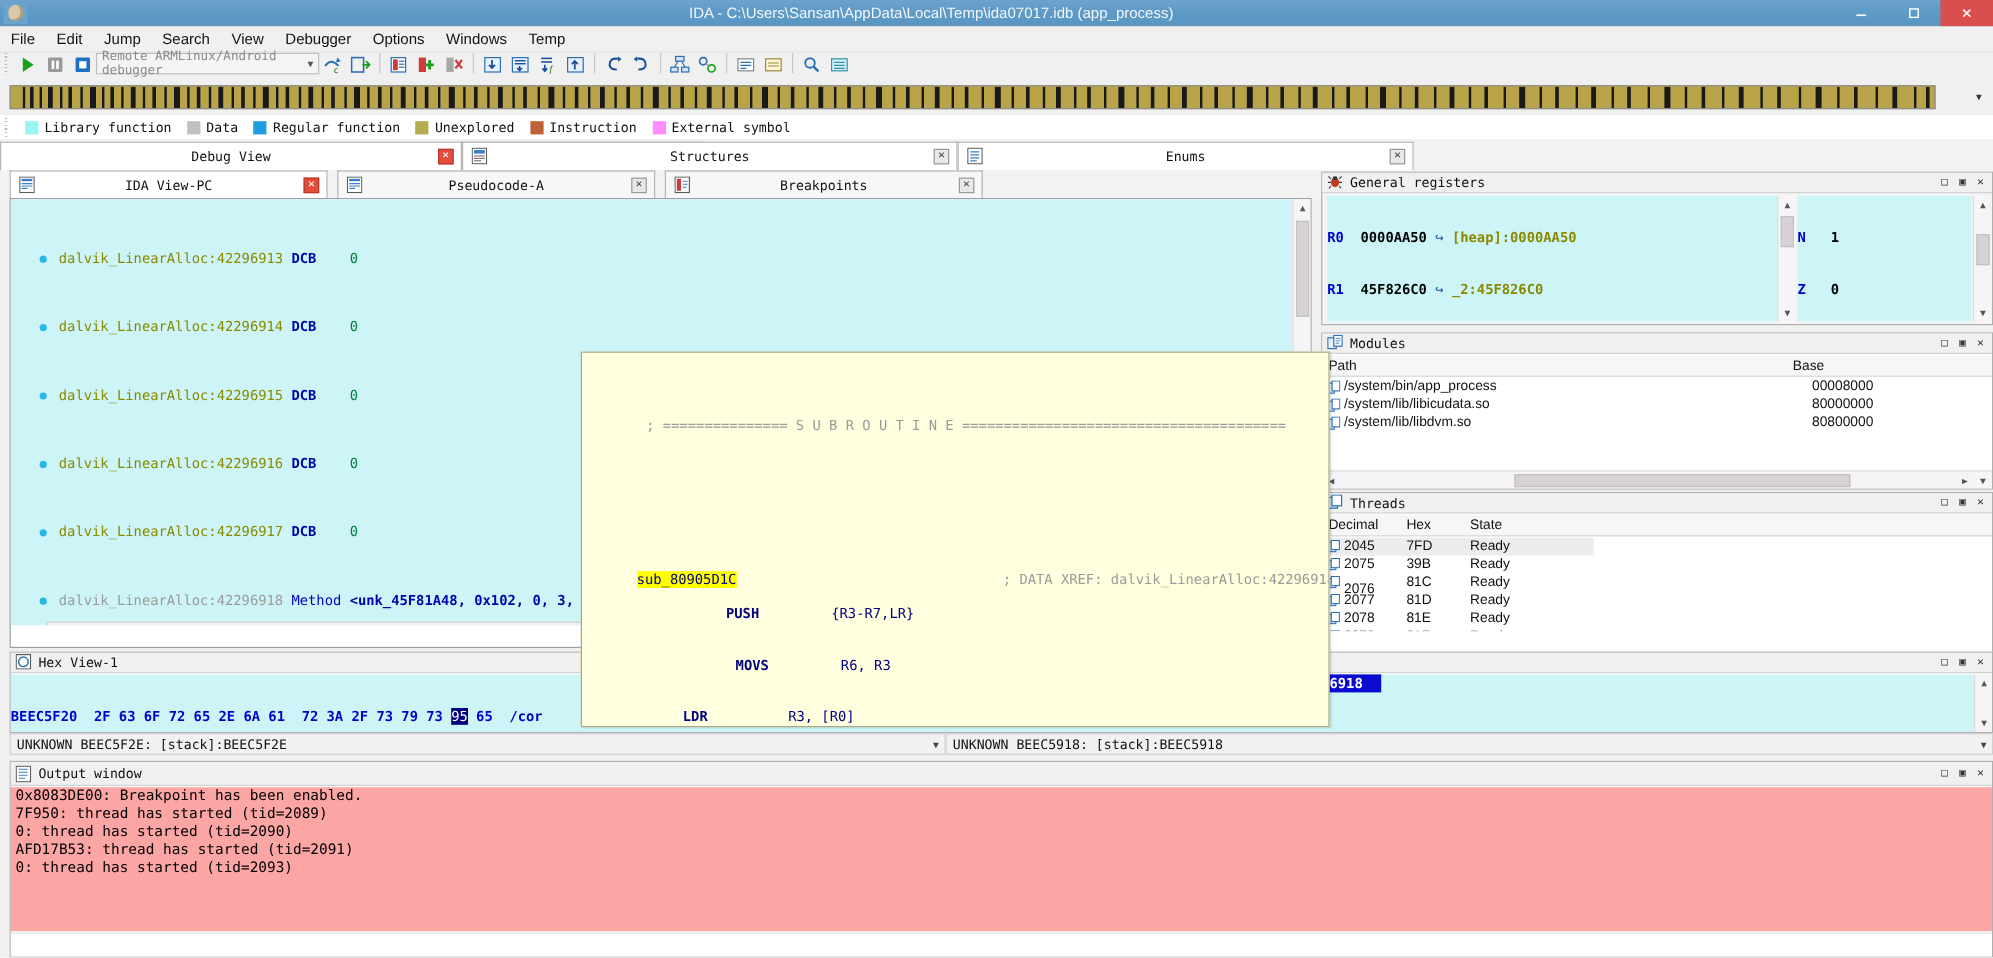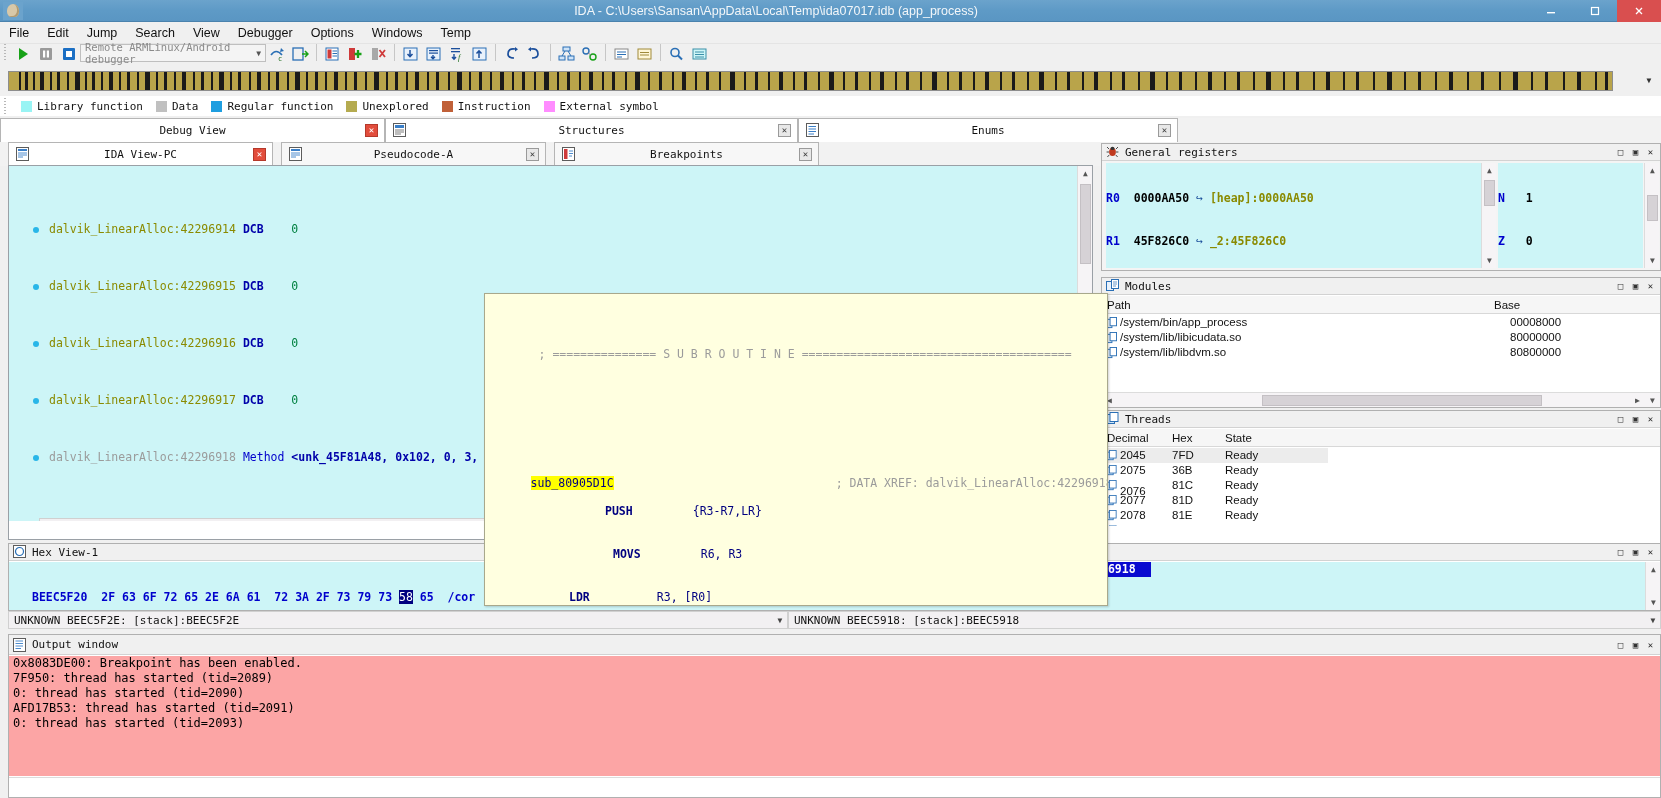--- a/index.html
+++ b/index.html
@@ -189,21 +189,21 @@
     display:flex; align-items:center; padding-left:5px;
     font-family:"DejaVu Sans Mono", monospace; font-size:11px; color:#111;
   }
   .statusstrip .dd{ margin-left:auto; width:14px;height:16px;
     display:flex;align-items:center;justify-content:center;font-size:8px;color:#444; }
 
   
   .hexbody{ position:absolute; background:#cdf5f7; overflow:hidden;
     font-family:"DejaVu Sans Mono", monospace; font-size:11.5px; white-space:pre; }
   .hexline{ height:15px;line-height:15px; }
-  .haddr{ color:#0000cc; font-weight:bold;padding-left:23px; }
+  .haddr{ color:#0000cc; font-weight:bold; }
   .hbyte{ color:#0000cc; font-weight:bold; }
   .hsel{ background:#000080; color:#ffffff; }
   .hascii{ color:#0000cc; font-weight:bold; }
 
   
   .outbody{ position:absolute; background:#fca5a5; overflow:hidden;
     font-family:"DejaVu Sans Mono", monospace; font-size:12px; color:#000; }
   .outline{ height:15px; line-height:15px; padding-left:4px; }
   .outinput{ position:absolute; left:0; bottom:0; height:20px; width:100%;
     border-top:1px solid #dcdcdc; background:#ffffff; }
@@ -615,20 +615,21 @@
       </span>
       <span>Breakpoints</span>
       <span class="tclose">✕</span>
     </div>
   </div>
 
   <div class="panel" style="left:8px;top:165px;width:1085px;height:375px;border:1px solid #9aa0a6;">
 
     <div class="disasm" style="left:0;top:0;width:1068px;height:355px;">
 
+      <div class="dline"><span class="bp"></span><span class="addr">dalvik_LinearAlloc:42296913</span> <span class="kw">DCB</span>    <span class="num">0</span></div>
 
       <div class="dline"><span class="bp"></span><span class="addr">dalvik_LinearAlloc:42296914</span> <span class="kw">DCB</span>    <span class="num">0</span></div>
 
       <div class="dline"><span class="bp"></span><span class="addr">dalvik_LinearAlloc:42296915</span> <span class="kw">DCB</span>    <span class="num">0</span></div>
 
       <div class="dline"><span class="bp"></span><span class="addr">dalvik_LinearAlloc:42296916</span> <span class="kw">DCB</span>    <span class="num">0</span></div>
 
       <div class="dline"><span class="bp"></span><span class="addr">dalvik_LinearAlloc:42296917</span> <span class="kw">DCB</span>    <span class="num">0</span></div>
 
       <div class="dline"><span class="bp"></span><span class="addr dim">dalvik_LinearAlloc:42296918</span> <span class="mth">Method</span> <span class="kw">&lt;unk_45F81A48, 0x102, 0, 3, 0, 3, aCrackme, &lt;unk_11C750, 6&gt;, \</span> <span class="cmt">; "crackme"</span></div>
@@ -826,21 +827,21 @@
         <span>Ready</span>
       </div>
       <div class="listrow">
         <span style="width:18px;display:flex;justify-content:center;">
           <svg width="11" height="11" viewBox="0 0 13 13">
               <rect x="0.5" y="2.5" width="8" height="9" fill="#cfe4f8" stroke="#2a6fb5"></rect>
               <rect x="4" y="0.5" width="8" height="9" fill="#ffffff" stroke="#2a6fb5"></rect>
             </svg>
         </span>
         <span style="width:52px;">2075</span>
-        <span style="width:53px;">36B</span>
+        <span style="width:53px;">39B</span>
         <span>Ready</span>
       </div>
       <div class="listrow">
         <span style="width:18px;display:flex;justify-content:center;">
           <svg width="11" height="11" viewBox="0 0 13 13">
               <rect x="0.5" y="2.5" width="8" height="9" fill="#cfe4f8" stroke="#2a6fb5"></rect>
               <rect x="4" y="0.5" width="8" height="9" fill="#ffffff" stroke="#2a6fb5"></rect>
             </svg>
         </span>
         <span style="width:52px;margin-top:12px;">2076</span>
@@ -893,21 +894,21 @@
       </span>
       <span>Hex View-1</span>
       <span class="pt-btns">
         <div>□</div>
         <div>▣</div>
         <div>✕</div>
       </span>
     </div>
 
     <div class="hexbody" style="left:0;top:18px;width:1636px;height:48px;">
-      <div class="hexline"><span class="haddr">BEEC5F20</span>  <span class="hbyte">2F 63 6F 72 65 2E 6A 61</span>  <span class="hbyte">72 3A 2F 73 79 73 </span><span class="hsel">58</span><span class="hbyte"> 65</span>  <span class="hascii">/cor</span></div>
+      <div class="hexline"><span class="haddr">BEEC5F20</span>  <span class="hbyte">2F 63 6F 72 65 2E 6A 61</span>  <span class="hbyte">72 3A 2F 73 79 73 </span><span class="hsel">95</span><span class="hbyte"> 65</span>  <span class="hascii">/cor</span></div>
       
       
     </div>
 
     <div style="position:absolute;left:1092px;top:18px;width:50px;height:15px;background:#0a0ad0;color:#ffffff;font-family:'DejaVu Sans Mono',monospace;font-size:11.5px;line-height:15px;font-weight:bold;">96918</div>
 
     <div class="vsb" style="right:0;top:18px;width:15px;height:48px;">
       <div class="arw">▲</div>
       <div class="arw" style="position:absolute;bottom:0;">▼</div>
     </div>

